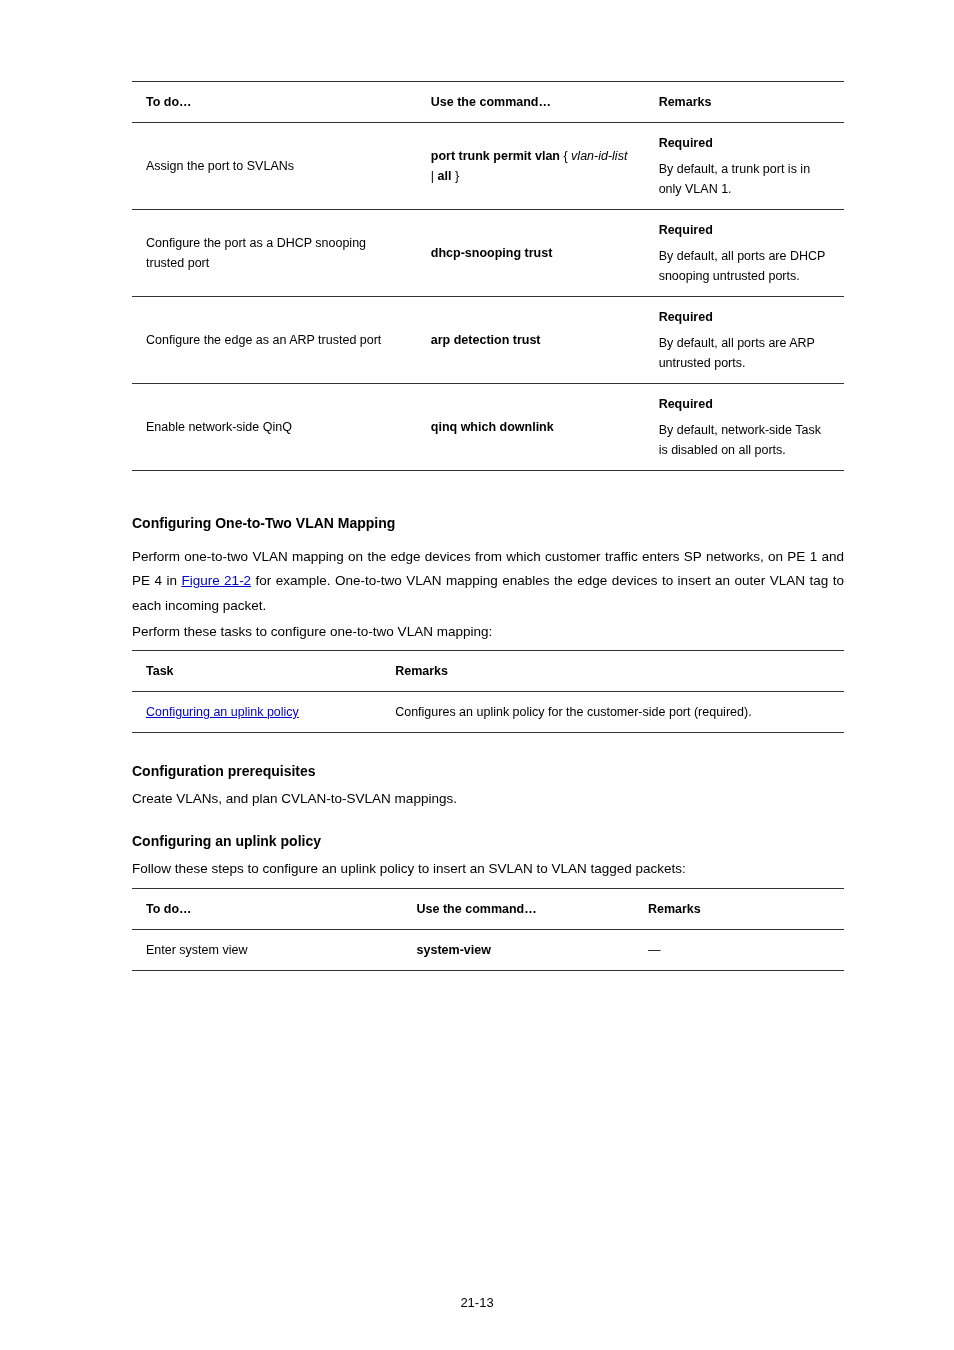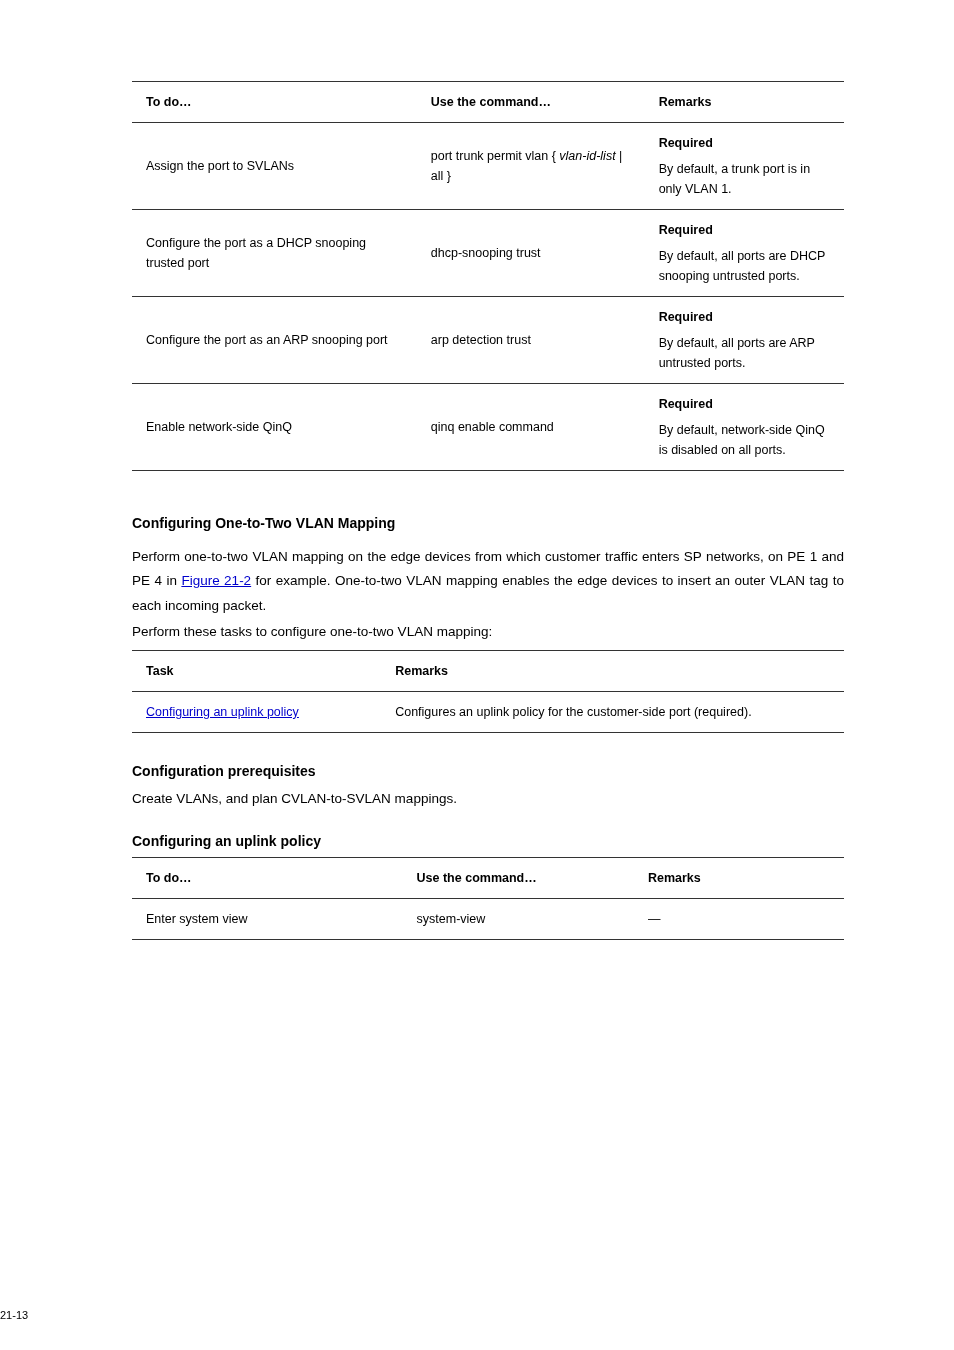--- a/index.html
+++ b/index.html
@@ -59,33 +59,33 @@
   p {
     font-size: 13.5px;
     line-height: 1.8;
     margin: 0 0 2px 0;
   }
   .justified { text-align: justify; }
   a.link {
     color: #0000cc;
   }
   .cmd {
-    font-weight: normal;
+    font-weight: bold;
   }
   .arg {
     font-style: italic;
     font-weight: normal;
   }
   .page-num {
     position: absolute;
-    bottom: 30px;
+    bottom: 41px;
     left: 0;
     right: 0;
-    text-align: left;
-    font-size: 11px;
+    text-align: center;
+    font-size: 13px;
   }
   .p-row { margin-bottom: 2px; font-weight: bold; }
   .gap-sm { height: 4px; }
 </style>
 </head>
 <body>
 
 <div class="page">
 
   <table class="table1">
@@ -111,35 +111,35 @@
       <tr>
         <td class="col-a">Configure the port as a DHCP snooping trusted port</td>
         <td class="col-b"><span class="cmd">dhcp-snooping trust</span></td>
         <td class="col-c">
           <div class="p-row">Required</div>
           <div class="gap-sm"></div>
           <div>By default, all ports are DHCP snooping untrusted ports.</div>
         </td>
       </tr>
       <tr>
-        <td class="col-a">Configure the port as an ARP snooping port</td>
+        <td class="col-a">Configure the edge as an ARP trusted port</td>
         <td class="col-b"><span class="cmd">arp detection trust</span></td>
         <td class="col-c">
           <div class="p-row">Required</div>
           <div class="gap-sm"></div>
           <div>By default, all ports are ARP untrusted ports.</div>
         </td>
       </tr>
       <tr>
         <td class="col-a">Enable network-side QinQ</td>
-        <td class="col-b"><span class="cmd">qinq enable command</span></td>
+        <td class="col-b"><span class="cmd">qinq which downlink</span></td>
         <td class="col-c">
           <div class="p-row">Required</div>
           <div class="gap-sm"></div>
-          <div>By default, network-side QinQ is disabled on all ports.</div>
+          <div>By default, network-side Task is disabled on all ports.</div>
         </td>
       </tr>
     </tbody>
   </table>
 
   <div class="section-title">Configuring One-to-Two VLAN Mapping</div>
 
   <p class="justified">
     <span>Perform one-to-two VLAN mapping on the edge devices from which customer traffic enters SP networks, on PE 1 and PE 4 in </span><a href="#" class="link">Figure 21-2</a><span> for example. One-to-two VLAN mapping enables the edge devices to insert an outer VLAN tag to each incoming packet.</span>
   </p>
@@ -157,20 +157,21 @@
         <td class="col-a"><a href="#" class="link">Configuring an uplink policy</a></td>
         <td class="col-b">Configures an uplink policy for the customer-side port (required).</td>
       </tr>
     </tbody>
   </table>
 
   <div class="sub-title">Configuration prerequisites</div>
   <p>Create VLANs, and plan CVLAN-to-SVLAN mappings.</p>
 
   <div class="sub-title" style="margin-top:22px;">Configuring an uplink policy</div>
+  <p>Follow these steps to configure an uplink policy to insert an SVLAN to VLAN tagged packets:</p>
 
   <table class="table3" style="margin-top:6px;">
     <thead>
       <tr>
         <th class="col-a">To do…</th>
         <th class="col-b">Use the command…</th>
         <th class="col-c">Remarks</th>
       </tr>
     </thead>
     <tbody>

